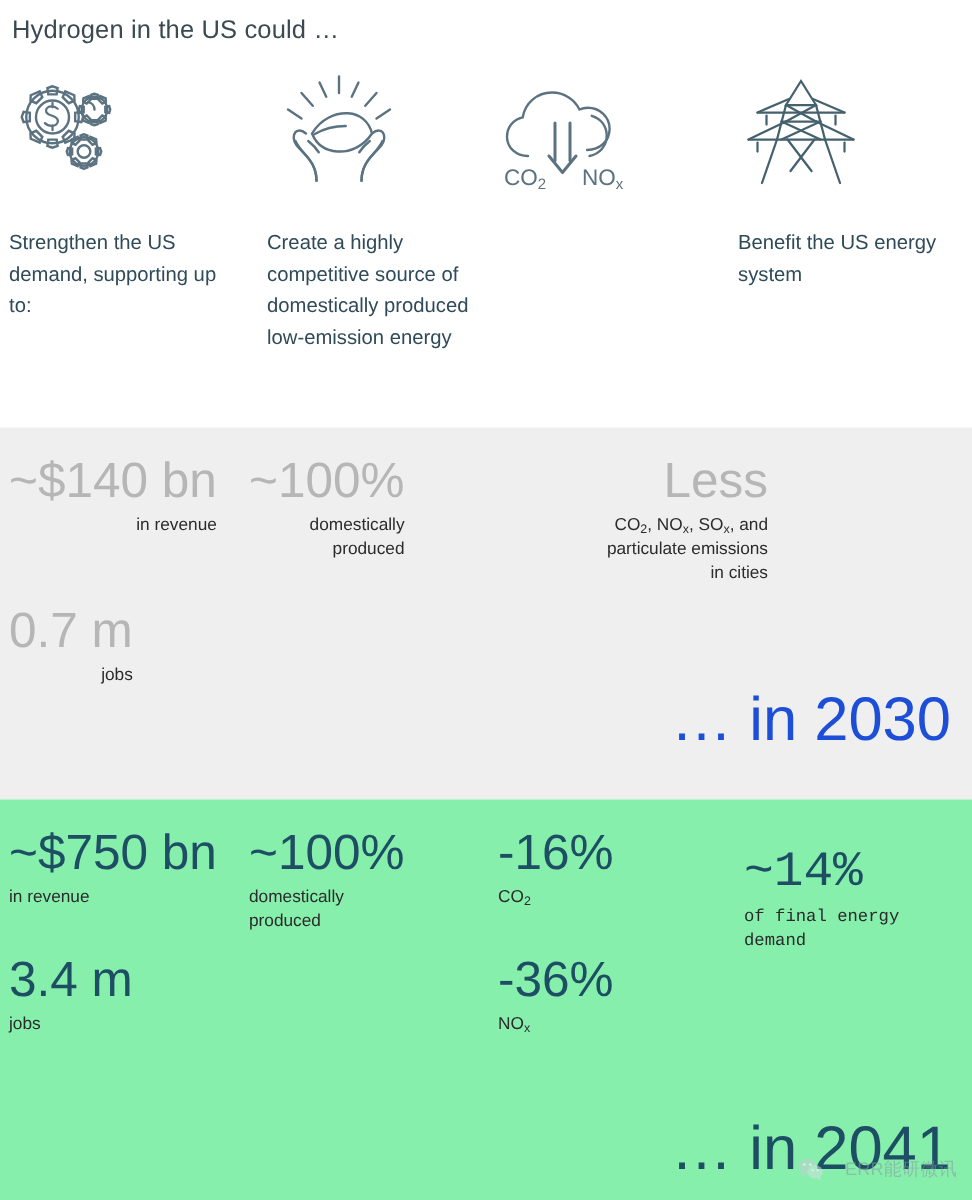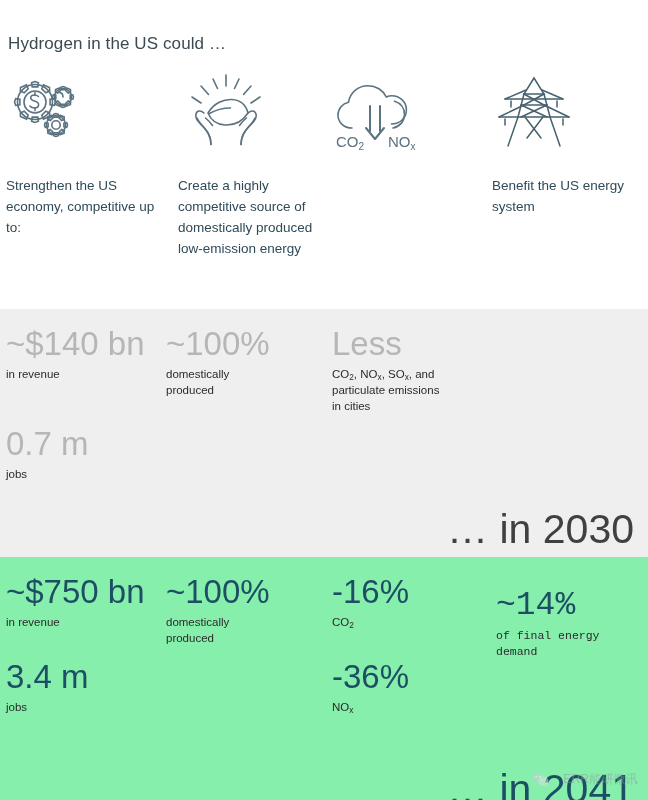--- a/index.html
+++ b/index.html
@@ -13,21 +13,20 @@
     font-family: "Liberation Sans", sans-serif;
     overflow: hidden;
     position: relative;
   }
 
   
   .header {
     padding: 8px 0 0 8px;
     height: 38px;
     box-sizing: border-box;
-    margin-top: 24px;
   }
   .header-title {
     font-size: 17px;
     color: #3b4a52;
     letter-spacing: 0.1px;
     line-height: 24px;
     white-space: nowrap;
   }
 
   
@@ -65,20 +64,21 @@
   }
 
   
   .band {
     position: relative;
     box-sizing: border-box;
   }
   .band-2030 {
     background: #efefef;
     height: 248px;
+    text-align: right;
   }
   .band-2050 {
     background: #86efac;
     height: 267px;
   }
 
   .stat {
     position: absolute;
   }
   .stat-value {
@@ -98,21 +98,21 @@
   .band-2050 .stat-value { color: #1d4e63; }
 
   .year-tag {
     position: absolute;
     right: 14px;
     font-size: 41px;
     font-weight: 300;
     line-height: 46px;
     white-space: nowrap;
   }
-  .band-2030 .year-tag { color: #404040; bottom: 5px; }
+  .band-2030 .year-tag { color: #1d4ed8; bottom: 31px; }
   .band-2050 .year-tag { color: #1d4e63; bottom: 12px; }
 
   sub {
     font-size: 0.72em;
     line-height: 0;
     vertical-align: baseline;
     position: relative;
     bottom: -0.25em;
   }
 
@@ -192,21 +192,21 @@
             <path d="M36.5 52 l.8 2.3 2.8-.4 v-3.8 l-2.8-.4z"></path>
             <path d="M59.5 52 l-.8 2.3 -2.8-.4 v-3.8 l2.8-.4z"></path>
             <path d="M39.9 43.9 l-.2 2.4 2.6 1.2 2.7-2.7 -1.2-2.6z"></path>
             <path d="M56.1 60.1 l.2-2.4 -2.6-1.2 -2.7 2.7 1.2 2.6z"></path>
             <path d="M56.1 43.9 l.2 2.4 -2.6 1.2 -2.7-2.7 1.2-2.6z"></path>
             <path d="M39.9 60.1 l-.2-2.4 2.6-1.2 2.7 2.7 -1.2 2.6z"></path>
           </g>
         </g>
       </svg>
     </div>
-    <div class="caption">Strengthen the US economy, competitive up to:</div>
+    <div class="caption">Strengthen the US demand, supporting up to:</div>
   </div>
 
   <div class="col col-1">
     <div class="icon-box">
       <svg width="92" height="82" viewBox="0 0 92 82" fill="none" stroke="#5b7280" stroke-width="1.6" stroke-linecap="round">
 
         <path d="M46 4 v11"></path>
         <path d="M33 8 l4.5 9.5"></path>
         <path d="M59 8 l-4.5 9.5"></path>
         <path d="M21 15 l7.5 8.5"></path>

